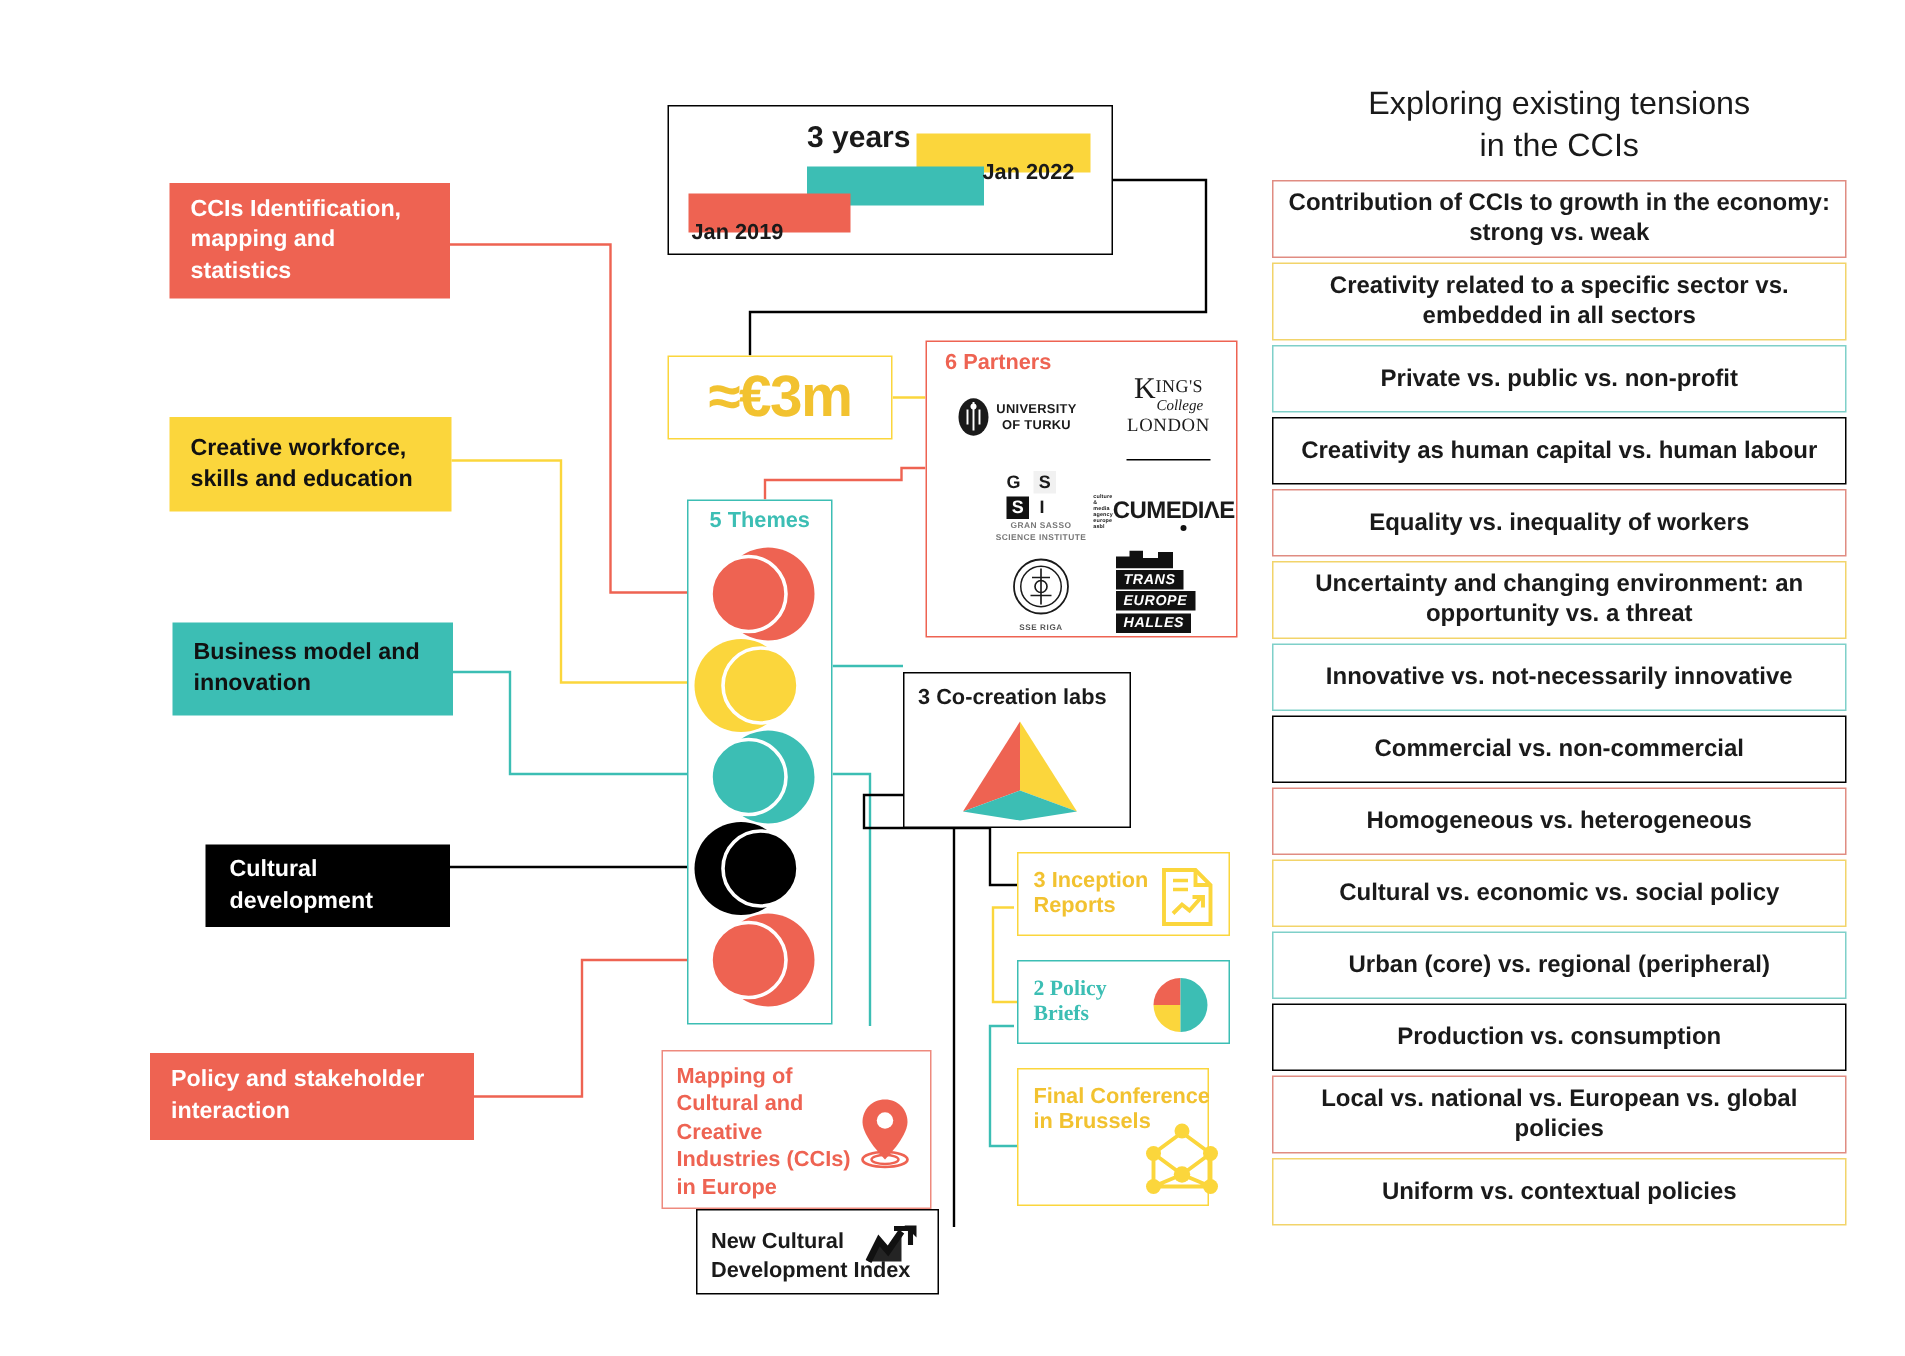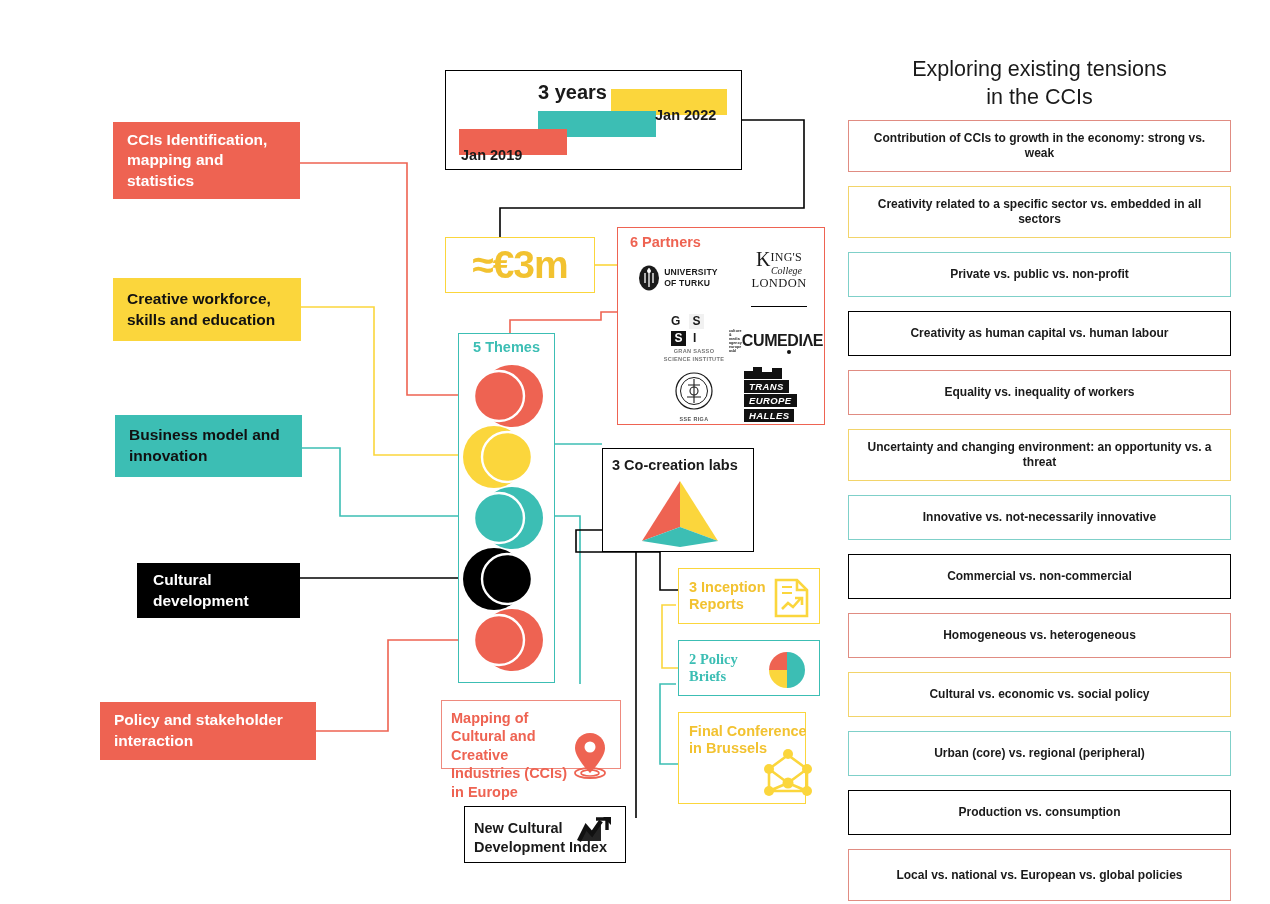--- a/index.html
+++ b/index.html
@@ -12,23 +12,23 @@
              flex-direction:column;justify-content:center;
              font-weight:bold;font-size:15.5px;line-height:1.33;}
   .leftblock span{display:block;padding:0 14px;}
 
   
   .card{position:absolute;box-sizing:border-box;background:#fff;}
 
   
   #tensions{position:absolute;left:848px;top:120px;width:383px;}
   .tension{box-sizing:border-box;width:100%;background:#fff;
-           border:1.5px solid #000;margin-bottom:14px;
+           border:1.5px solid #000;margin-bottom:3px;
            display:flex;align-items:center;justify-content:center;
-           text-align:center;font-size:12px;font-weight:bold;
+           text-align:center;font-size:16px;font-weight:bold;
            line-height:1.25;padding:7px 10px;}
   .t1{height:52px;} .t2{height:45px;}
 
   .list-title{position:absolute;left:848px;top:56px;width:383px;
               text-align:center;font-size:21.5px;line-height:1.28;
               font-weight:normal;color:#1a1a1a;}
 
   
   #timeline{left:445px;top:70px;width:297px;height:100px;border:1.6px solid #000;}
   .tlbar{position:absolute;height:26px;}
@@ -119,21 +119,21 @@
 
 <div class="card" id="partners">
   <div class="ttl">6 Partners</div>
 
   <div class="logo" style="left:14px;top:32px;width:92px;height:36px;">
     <svg width="22" height="26" viewBox="0 0 22 26">
       <ellipse cx="11" cy="13" rx="10" ry="12.5" fill="#1a1a1a"></ellipse>
       <path d="M11 3 L11 22 M7 8 L7 18 M15 8 L15 18" stroke="#fff" stroke-width="1.3"></path>
       <circle cx="11" cy="6" r="2" fill="#fff"></circle>
     </svg>
-    <div style="margin-left:4px;font-size:8.6px;font-weight:bold;line-height:1.25;letter-spacing:.2px;">
+    <div style="margin-left:4px;font-size:8.6px;font-weight:bold;line-height:1.25;letter-spacing:.2px;text-align:center;">
       <div>UNIVERSITY</div>
       <div>OF TURKU</div>
     </div>
   </div>
 
   <div class="logo" style="left:122px;top:28px;width:78px;height:44px;flex-direction:column;">
     <div style="display:flex;align-items:flex-start;">
       <span style="font-family:'Liberation Serif',serif;font-size:20px;line-height:.9;">K</span>
       <span style="display:flex;flex-direction:column;font-family:'Liberation Serif',serif;">
         <span style="font-size:12px;letter-spacing:.3px;">ING'S</span>
@@ -263,21 +263,21 @@
       <circle cx="29" cy="9" r="5"></circle>
         <circle cx="10" cy="24" r="5"></circle>
       <circle cx="48" cy="24" r="5"></circle>
         <circle cx="29" cy="38" r="5.5"></circle>
       <circle cx="10" cy="46" r="5"></circle>
         <circle cx="48" cy="46" r="5"></circle>
     </g>
   </svg>
 </div>
 
-<div class="card" style="left:441px;top:700px;width:180px;height:69px;border:1.5px solid #EE8A7E;">
+<div class="card" style="left:441px;top:700px;width:180px;height:106px;border:1.5px solid #EE8A7E;">
   <div style="position:absolute;left:9px;top:8px;width:128px;font-size:14.5px;font-weight:bold;
               line-height:1.27;color:#EE6352;">Mapping of Cultural and Creative Industries (CCIs) in Europe</div>
   <svg style="position:absolute;right:8px;top:28px;width:44px;height:56px;" viewBox="0 0 44 56">
     <path d="M22 4 C13 4 7 11 7 19 C7 29 22 44 22 44 C22 44 37 29 37 19 C37 11 31 4 22 4 Z" fill="#EE6352"></path>
     <circle cx="22" cy="18" r="5.5" fill="#fff"></circle>
     <ellipse cx="22" cy="44" rx="15" ry="5" fill="none" stroke="#EE6352" stroke-width="1.8"></ellipse>
     <ellipse cx="22" cy="44" rx="9" ry="3" fill="none" stroke="#EE6352" stroke-width="1.6"></ellipse>
   </svg>
 </div>
 

